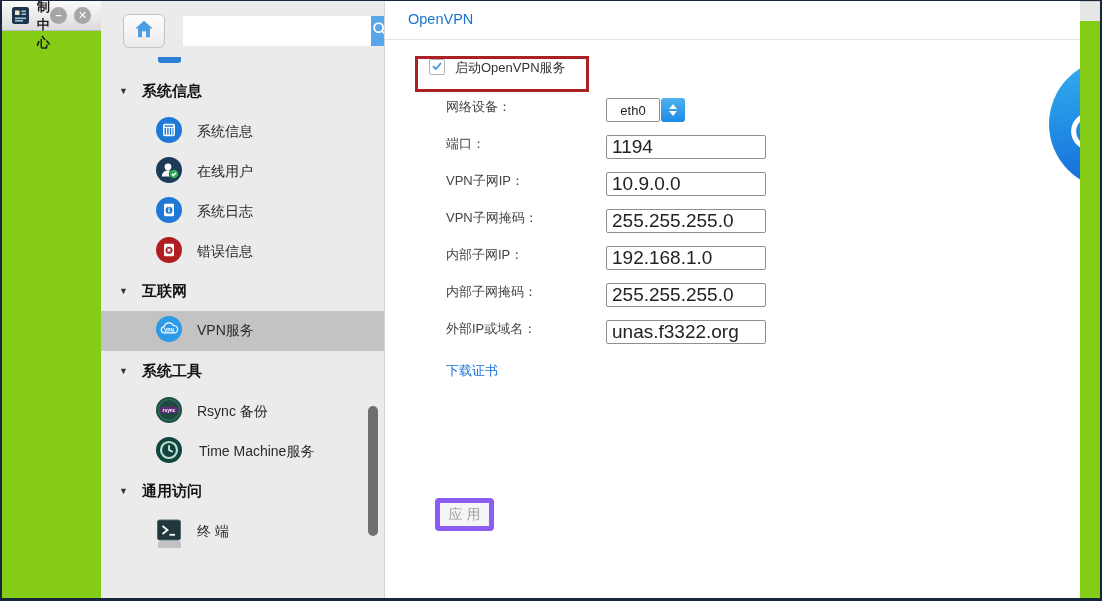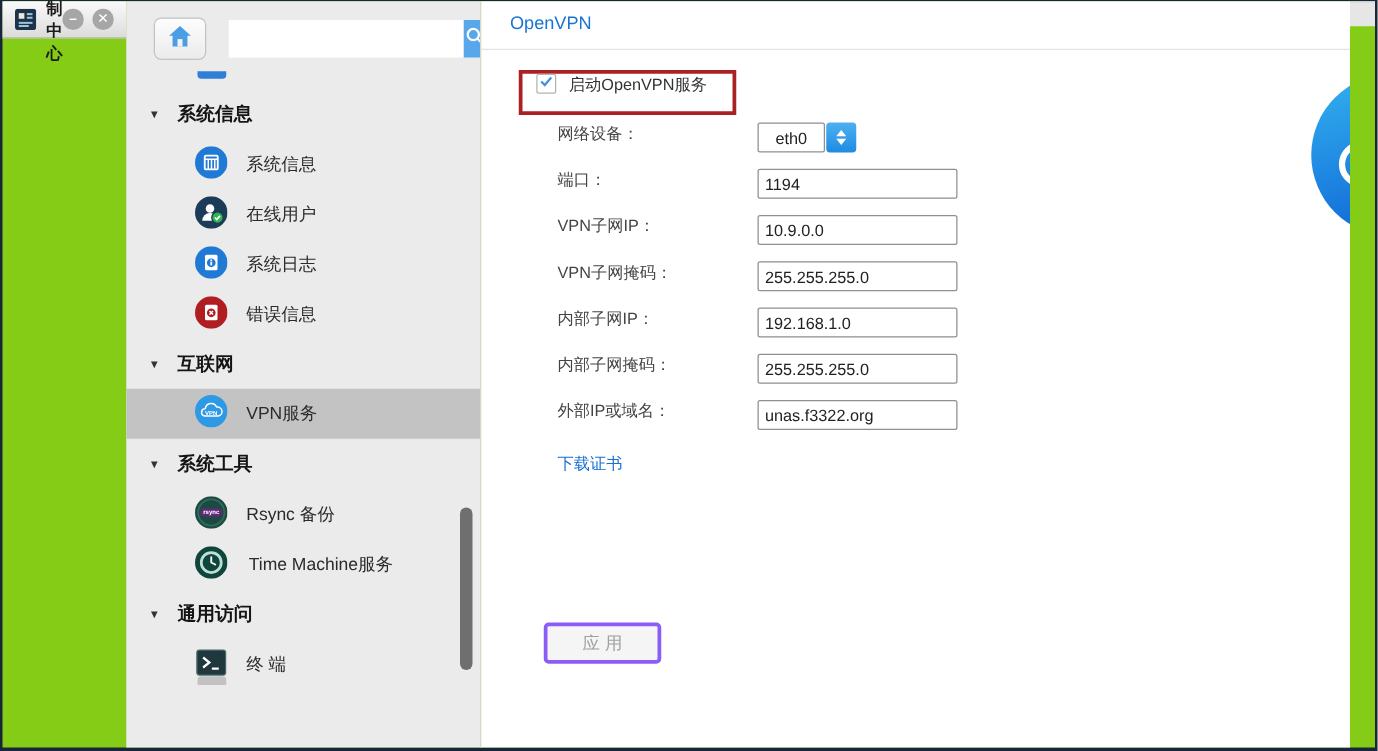--- a/index.html
+++ b/index.html
@@ -96,21 +96,21 @@
     border: 1px solid #b3b3b3; border-radius: 2px;
     display: inline-flex; align-items: center; justify-content: center; cursor: pointer;
   }
   .cb-label { font-size: 13px; color: #333; white-space: nowrap; }
 
   .form { position: absolute; left: 61px; top: 97px; }
   .frow { display: flex; align-items: flex-start; height: 24px; margin-bottom: 13px; }
   .flabel { width: 160px; font-size: 13px; color: #444; }
   .ftext {
     width: 160px; height: 24px; border: 1px solid #8f8f8f; border-radius: 2px;
-    font-size: 13px; padding: 0 5px; color: #222; background: #fff;
+    font-size: 19px; padding: 0 5px; color: #222; background: #fff;
     font-family: "Liberation Sans", "DejaVu Sans", sans-serif; outline: none;
   }
   .fselect { display: flex; align-items: center; }
   .sel-value {
     width: 54px; height: 24px; border: 1px solid #8f8f8f; border-radius: 2px;
     background: #fff; font-size: 13px; color: #222;
     display: inline-flex; align-items: center; justify-content: center;
   }
   .sel-spinner {
     width: 24px; height: 24px; margin-left: 1px; border-radius: 3px;
@@ -118,22 +118,22 @@
     display: inline-flex; flex-direction: column; align-items: center; justify-content: center;
   }
   .tri-up { width: 0; height: 0; border-left: 4px solid transparent; border-right: 4px solid transparent; border-bottom: 5px solid #fff; margin-bottom: 2px; }
   .tri-down { width: 0; height: 0; border-left: 4px solid transparent; border-right: 4px solid transparent; border-top: 5px solid #fff; }
 
   .download-link {
     display: inline-block; margin-top: 5px; font-size: 13px; color: #1a6fd4;
     text-decoration: none; cursor: pointer;
   }
   .apply-btn {
-    position: absolute; left: 50px; top: 497px; width: 94px; height: 33px;
-    background: #f5f5f5; border: 3px solid #8b5cf6; border-radius: 4px;
+    position: absolute; left: 50px; top: 497px; width: 59px; height: 33px;
+    background: #f5f5f5; border: 5px solid #8b5cf6; border-radius: 4px;
     color: #a0a0a0; font-size: 14px;
     font-family: "Liberation Sans", "DejaVu Sans", sans-serif;
   }
   .vpn-logo {
     position: absolute; left: 664px; top: 58px; width: 130px; height: 130px;
     border-radius: 50%;
     background: linear-gradient(165deg, #31aeee 5%, #0e62d6 95%);
     display: flex; align-items: center; justify-content: center;
   }
 

